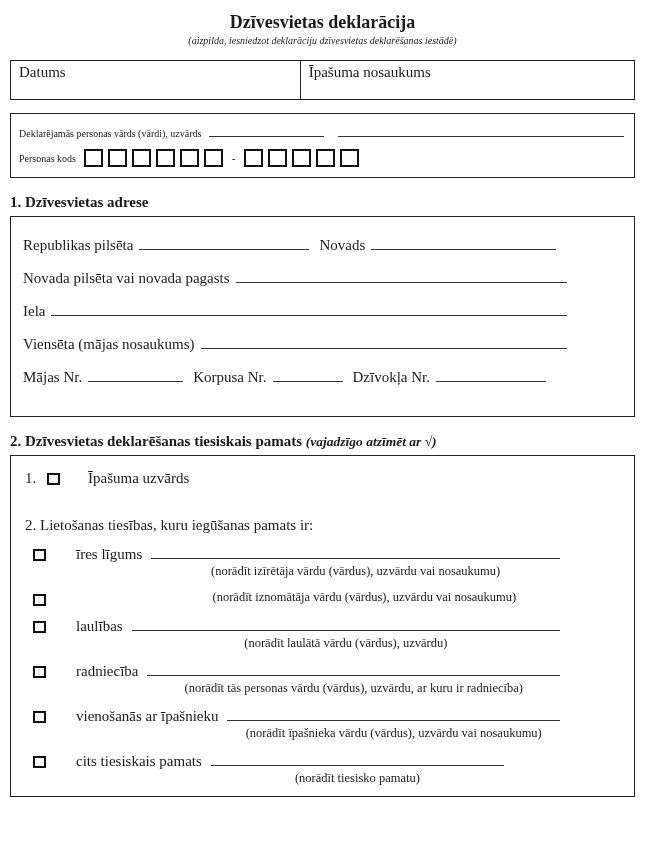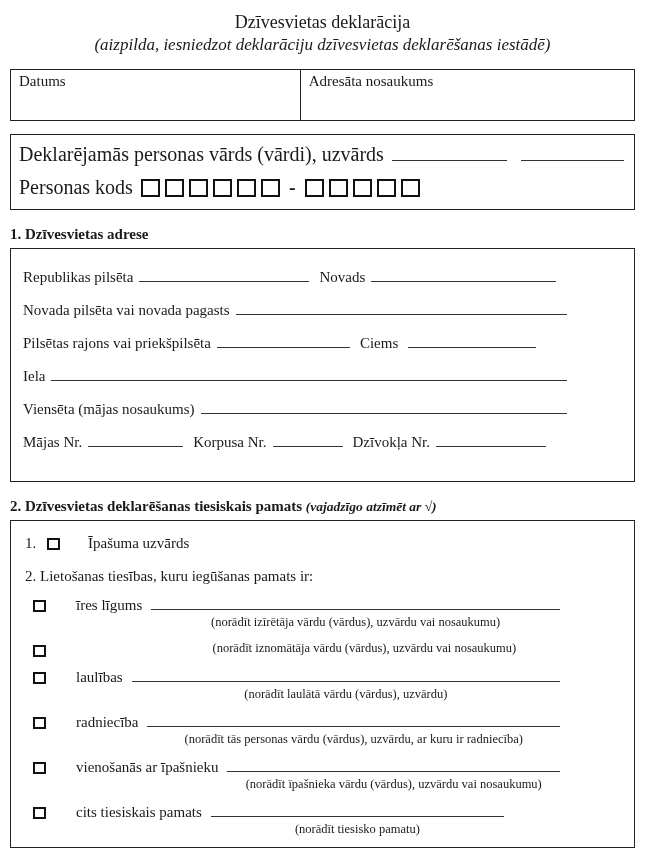--- a/index.html
+++ b/index.html
@@ -5,32 +5,32 @@
   * { margin:0; padding:0; box-sizing:border-box; }
   html,body { background:#fff; }
   body {
     width:645px; height:859px;
     font-family:"Liberation Serif", serif;
     color:#1a1a1a;
     padding:8px 10px 10px 10px;
     overflow:hidden;
   }
   .center { text-align:center; }
-  .page-title { font-size:18px; font-weight:normal; margin-top:4px; }
-  .page-subtitle { font-size:17px; font-style:italic; margin-top:2px; }
-
-  
-  .top-table { display:flex; border:1px solid #222; margin-top:14px; height:52px; }
+  .page-title { font-size:18px; font-weight:bold; margin-top:4px; }
+  .page-subtitle { font-size:10px; font-style:italic; margin-top:2px; }
+
+  
+  .top-table { display:flex; border:1px solid #222; margin-top:14px; height:40px; }
   .top-cell { padding:3px 8px; font-size:15px; }
   .top-cell.left  { width:46.5%; border-right:1px solid #222; }
   .top-cell.right { width:53.5%; }
 
   
   .box { border:1px solid #222; }
-  .person-box { margin-top:13px; padding:8px 8px 10px 8px; font-size:20px; }
+  .person-box { margin-top:13px; padding:8px 8px 10px 8px; font-size:10px; }
   .row { display:flex; align-items:baseline; }
   .lbl { white-space:nowrap; }
   .blank { display:inline-block; border-bottom:1px solid #333; height:15px; vertical-align:baseline; }
   .fill { flex:1; }
   .person-name-row .blank.b1 { width:115px; margin-left:8px; }
   .person-name-row .blank.b2 { flex:1; margin-left:14px; margin-right:2px; }
   .person-code-row { margin-top:10px; display:flex; align-items:center; }
   .kbox { display:inline-block; width:19px; height:18px; border:2px solid #111; margin-left:5px; background:#fff; }
   .kbox.first { margin-left:8px; }
   .kdash { margin:0 4px 0 9px; font-weight:bold; }
@@ -46,21 +46,21 @@
   .w170{width:170px;} .w185{width:185px;} .w133{width:133px;} .w128{width:128px;}
   .w95{width:95px;} .w70{width:70px;} .w110{width:110px;}
   .addr-box .fill { margin-right:55px; }
 
   
   .legal-box { padding:8px 12px 10px 12px; font-size:15px; }
   .cb { display:inline-block; width:13px; height:12px; border:2px solid #111; background:#fff; flex:none; }
   .own-row { display:flex; align-items:center; margin:6px 0 2px 2px; }
   .own-row .num { width:22px; }
   .own-row .cb { margin-right:28px; }
-  .use-row { margin:16px 0 4px 2px; }
+  .use-row { margin:30px 0 4px 2px; }
   .opt { display:flex; margin-top:10px; }
   .opt .cb { margin:5px 0 0 10px; }
   .opt-body { flex:1; margin-left:30px; }
   .opt-row { display:flex; align-items:baseline;justify-content:center; }
   .opt-label { white-space:nowrap; margin-right:9px; }
   .opt-row .blank { margin-right:62px; }
   .opt-row .blank.short { margin-right:118px; }
   .opt-hint-row { display:flex; }
   .opt-hint-row .ghost { visibility:hidden; white-space:nowrap; margin-right:9px; height:0; overflow:hidden; }
   .opt-hint { flex:1; text-align:center; font-size:12.5px; margin-right:62px; line-height:16px; }
@@ -70,21 +70,21 @@
 <body>
 
 <div class="center page-title">Dzīvesvietas deklarācija</div>
 <div class="center page-subtitle">(aizpilda, iesniedzot deklarāciju dzīvesvietas deklarēšanas iestādē)</div>
 
 <div class="top-table">
   <div class="top-cell left">
     <span>Datums</span>
   </div>
   <div class="top-cell right">
-    <span>Adresāta nosaukums</span>
+    <span>Īpašuma nosaukums</span>
   </div>
 </div>
 
 <div class="box person-box">
   <div class="row person-name-row">
     <span class="lbl">Deklarējamās personas vārds (vārdi), uzvārds</span>
     <span class="blank b1"></span>
     <span class="blank b2"></span>
   </div>
   <div class="person-code-row">
@@ -109,26 +109,20 @@
 <div class="box addr-box">
   <div class="row">
     <span class="lbl">Republikas pilsēta</span>
     <span class="blank w170 gap6"></span>
     <span class="lbl gap10">Novads</span>
     <span class="blank w185 gap6"></span>
   </div>
   <div class="row">
     <span class="lbl">Novada pilsēta vai novada pagasts</span>
     <span class="blank fill gap6"></span>
-  </div>
-  <div class="row">
-    <span class="lbl">Pilsētas rajons vai priekšpilsēta</span>
-    <span class="blank w133 gap6"></span>
-    <span class="lbl gap10">Ciems</span>
-    <span class="blank w128 gap10"></span>
   </div>
   <div class="row">
     <span class="lbl">Iela</span>
     <span class="blank fill gap6"></span>
   </div>
   <div class="row">
     <span class="lbl">Viensēta (mājas nosaukums)</span>
     <span class="blank fill gap6"></span>
   </div>
   <div class="row">

